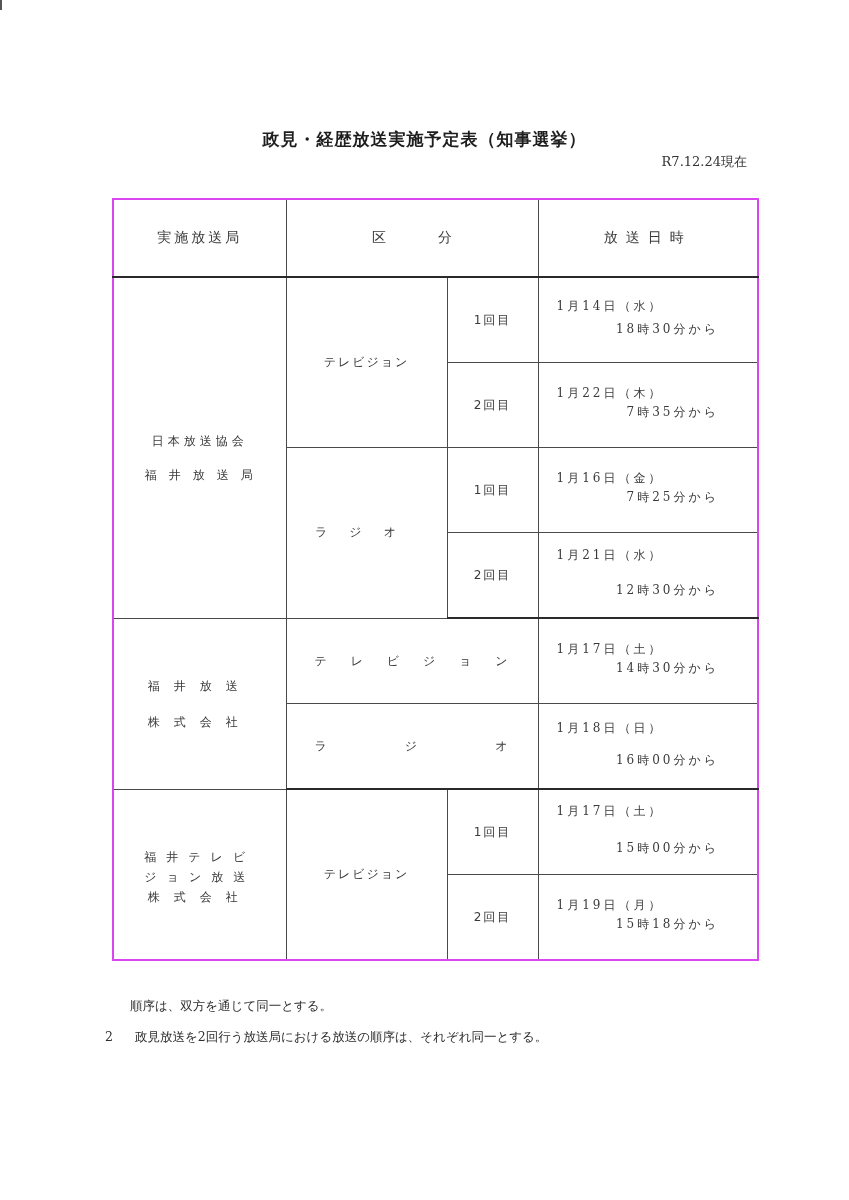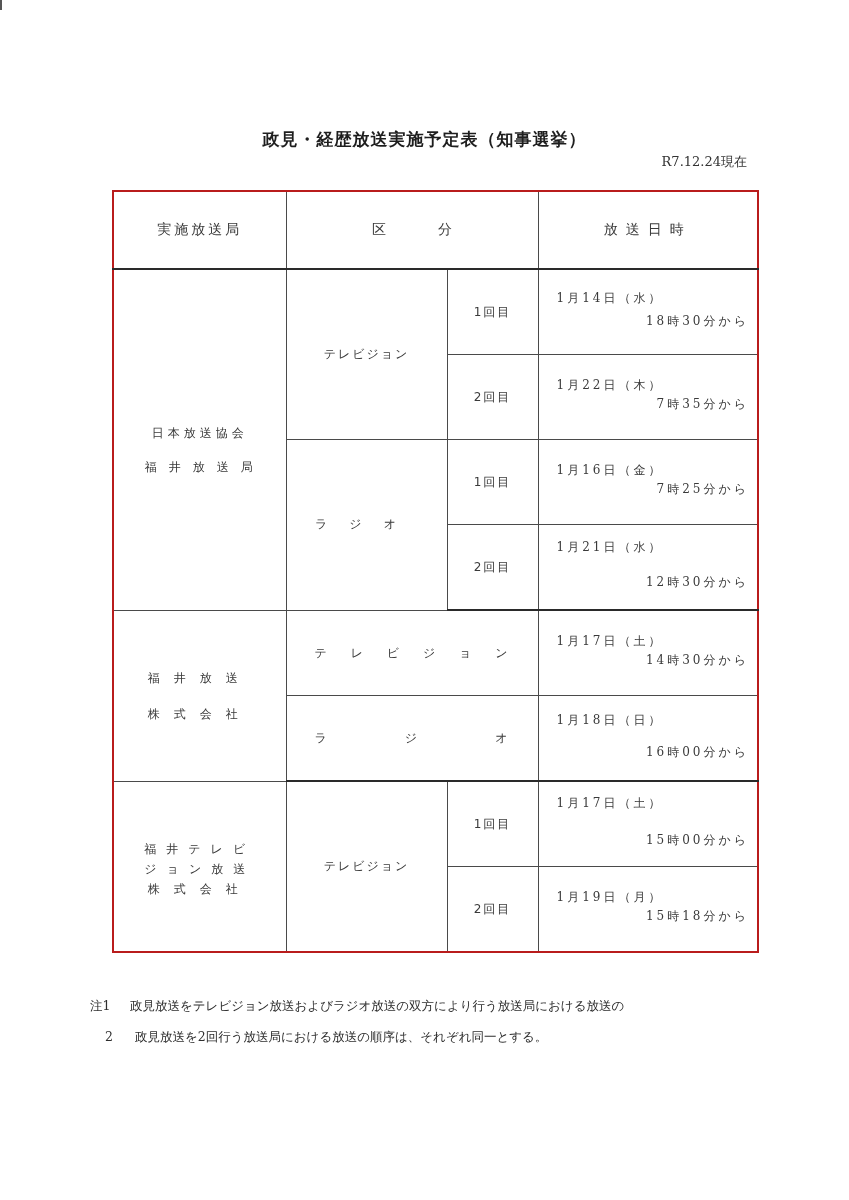--- a/index.html
+++ b/index.html
@@ -14,44 +14,44 @@
     .title {
       position: absolute; left: 0; width: 849px; top: 128px;
       text-align: center; font-family: "DejaVu Sans", sans-serif;
       font-size: 17px; font-weight: bold; letter-spacing: 1px; color: #1e1e1e;
     }
     .asof {
       position: absolute; right: 102px; top: 153px;
       font-size: 13px; color: #333; letter-spacing: 0px;
     }
     table.sched {
-      position: absolute; left: 112px; top: 190px;
+      position: absolute; left: 112px; top: 198px;
       width: 645px; border-collapse: collapse;
-      border: 2px solid #b91c1c; table-layout: fixed;
+      border: 2px solid #d946ef; table-layout: fixed;
     }
     table.sched td, table.sched th {
       border: 1px solid #4a4a4a; padding: 0; font-weight: normal;
       text-align: center; vertical-align: middle; font-size: 12px; color: #3a3a3a;
     }
     table.sched thead th { height: 76px; border-bottom: 2px solid #2a2a2a; font-family: "DejaVu Sans", sans-serif; font-size: 14px; }
     .hdr-station { letter-spacing: 3px; }
     .hdr-class span.gap { display: inline-block; width: 52px; }
     .hdr-datetime { letter-spacing: 8px; }
     tr.r85 td { height: 84px; }
     tr.grp-end td { border-bottom: 2px solid #2a2a2a; }
     .station { font-family: "DejaVu Sans", sans-serif; font-size: 14px; line-height: 34px; letter-spacing: 4px; }
     .station.wide { letter-spacing: 14px; line-height: 36px; }
     .station.tv { letter-spacing: 10px; line-height: 20px; padding-top: 6px; }
     .medium { font-family: "DejaVu Sans", sans-serif; font-size: 13px; letter-spacing: 2px; }
     .medium.spread { text-align: justify; text-align-last: justify; padding: 0 28px 0 28px; }
     .medium.radio { letter-spacing: 22px; }
     .round { font-family: "DejaVu Sans", sans-serif; font-size: 14px; letter-spacing: 2px; }
     .dt { text-align: left !important; padding-left: 18px !important; font-size: 14px; }
     .dt .d { display: block; letter-spacing: 3px; margin-top: -4px; }
-    .dt .t { display: block; text-align: right; padding-right: 8px; letter-spacing: 3px; margin-top: 6px; }
+    .dt .t { display: block; text-align: right; padding-right: 38px; letter-spacing: 3px; margin-top: 6px; }
     .notes {
       position: absolute; left: 90px; top: 990px; width: 680px;
       font-size: 12.5px; color: #2e2e2e; line-height: 31px;
     }
     .notes .n { display: flex; }
     .notes .k { width: 40px; flex: none; }
     .notes .k.sub { padding-left: 15px; width: 30px; }
     .notes .cont { padding-left: 40px; }
   </style>
 </head>
@@ -149,21 +149,18 @@
       <td class="round">2回目</td>
       <td class="dt">
         <span class="d">1月19日（月）</span>
         <span class="t" style="margin-top:2px">15時18分から</span>
       </td>
     </tr>
   </tbody>
 </table>
 
 <div class="notes">
-  <div class="n">
-    <span class="k"><span>注</span><span>1</span></span>
-    <span>政見放送をテレビジョン放送およびラジオ放送の双方により行う放送局における放送の</span>
-  </div>
+  <div class="cont">順序は、双方を通じて同一とする。</div>
   <div class="n">
     <span class="k sub">2</span>
     <span>政見放送を2回行う放送局における放送の順序は、それぞれ同一とする。</span>
   </div>
 </div>
 
 </body></html>

